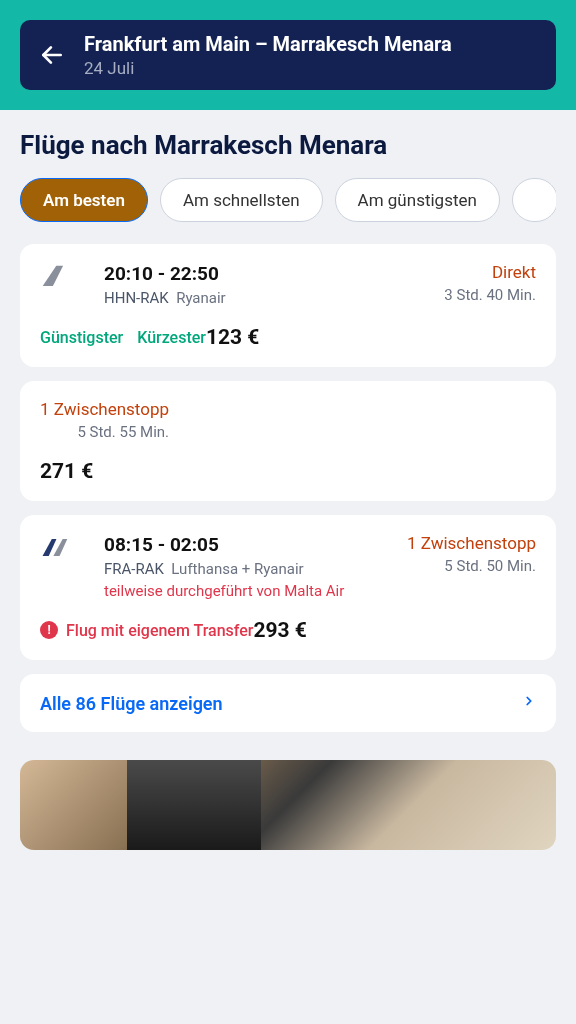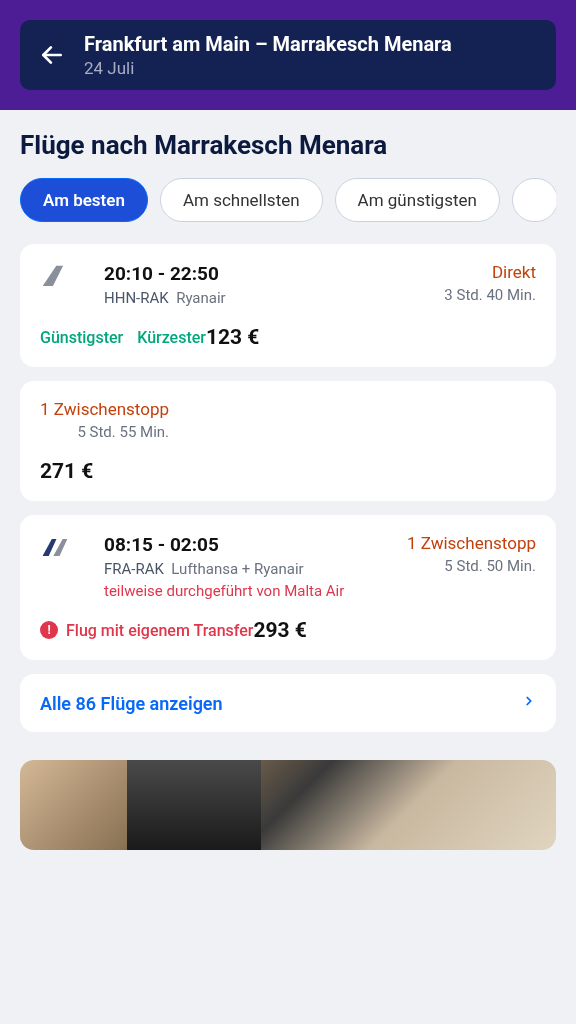--- a/index.html
+++ b/index.html
@@ -1,27 +1,27 @@
 <!DOCTYPE html>
 <html><head>
 <meta charset="utf-8">
 <style>
 * { margin: 0; padding: 0; box-sizing: border-box; font-family: -apple-system, BlinkMacSystemFont, 'Segoe UI', Roboto, sans-serif; }
 body { background: #eff1f5; width: 576px; }
-.header { background: #4c1d95; padding: 20px; }
+.header { background: #14b8a6; padding: 20px; }
 .header-inner { background: #132252; border-radius: 10px; padding: 12px 16px; display: flex; align-items: center; gap: 16px; }
 .back-btn { color: #fff; display: flex; align-items: center; justify-content: center; width: 32px; height: 32px; }
 .header-text { display: flex; flex-direction: column; }
 .route { color: #fff; font-size: 20px; font-weight: 700; }
 .date { color: #a7adc2; font-size: 17px; margin-top: 2px; }
 .content { padding: 20px; }
 h2 { font-size: 26px; font-weight: 700; color: #0c1a3f; margin-bottom: 18px; }
 .filters { display: flex; gap: 12px; margin-bottom: 22px; overflow-x: auto; }
 .filter-pill { padding: 11px 22px; border-radius: 30px; border: 1px solid #ccd2dd; background: #fff; font-size: 17px; color: #333; white-space: nowrap; cursor: pointer; }
-.filter-pill.active { background: #1d4ed8; border-color: #0869f7; color: #fff; font-weight: 600; }
+.filter-pill.active { background: #a16207; border-color: #0869f7; color: #fff; font-weight: 600; }
 .card { background: #fff; border-radius: 14px; padding: 18px 20px; margin-bottom: 14px; cursor: pointer; }
 .flight-row { display: flex; justify-content: space-between; }
 .flight-left { display: flex; gap: 28px; }
 .airline-icon { width: 36px; height: 30px; display: flex; align-items: flex-start; justify-content: center; }
 .flight-info { display: flex; flex-direction: column; }
 .times { font-size: 19px; font-weight: 700; color: #111; }
 .route-line { font-size: 15px; color: #6a7180; margin-top: 4px; }
 .route-line .code { color: #4a5568; }
 .operated { font-size: 15px; color: #e0364b; margin-top: 4px; }
 .flight-right { text-align: right; }

